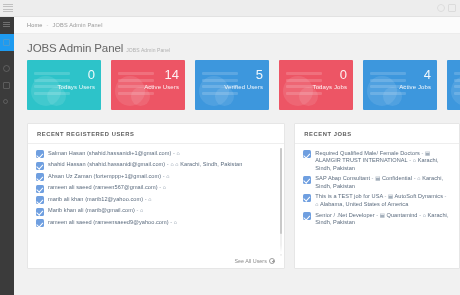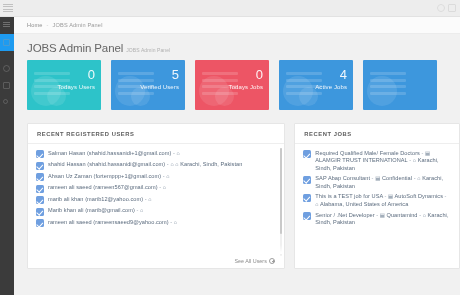--- a/index.html
+++ b/index.html
@@ -209,20 +209,32 @@
           <span class="bub2"></span>
           <span class="stat-lines">
             <i></i>
             <i></i>
             <i></i>
             <i></i>
           </span>
           <span class="stat-num">0</span>
           <span class="stat-lbl">Todays Users</span>
         </div>
+        <div class="stat-card" style="background: rgb(237, 85, 101);">
+          <span class="bub1"></span>
+          <span class="bub2"></span>
+          <span class="stat-lines">
+            <i></i>
+            <i></i>
+            <i></i>
+            <i></i>
+          </span>
+          <span class="stat-num">14</span>
+          <span class="stat-lbl">Active Users</span>
+        </div>
         <div class="stat-card" style="background: rgb(61, 151, 221);">
           <span class="bub1"></span>
           <span class="bub2"></span>
           <span class="stat-lines">
             <i></i>
             <i></i>
             <i></i>
             <i></i>
           </span>
           <span class="stat-num">5</span>

